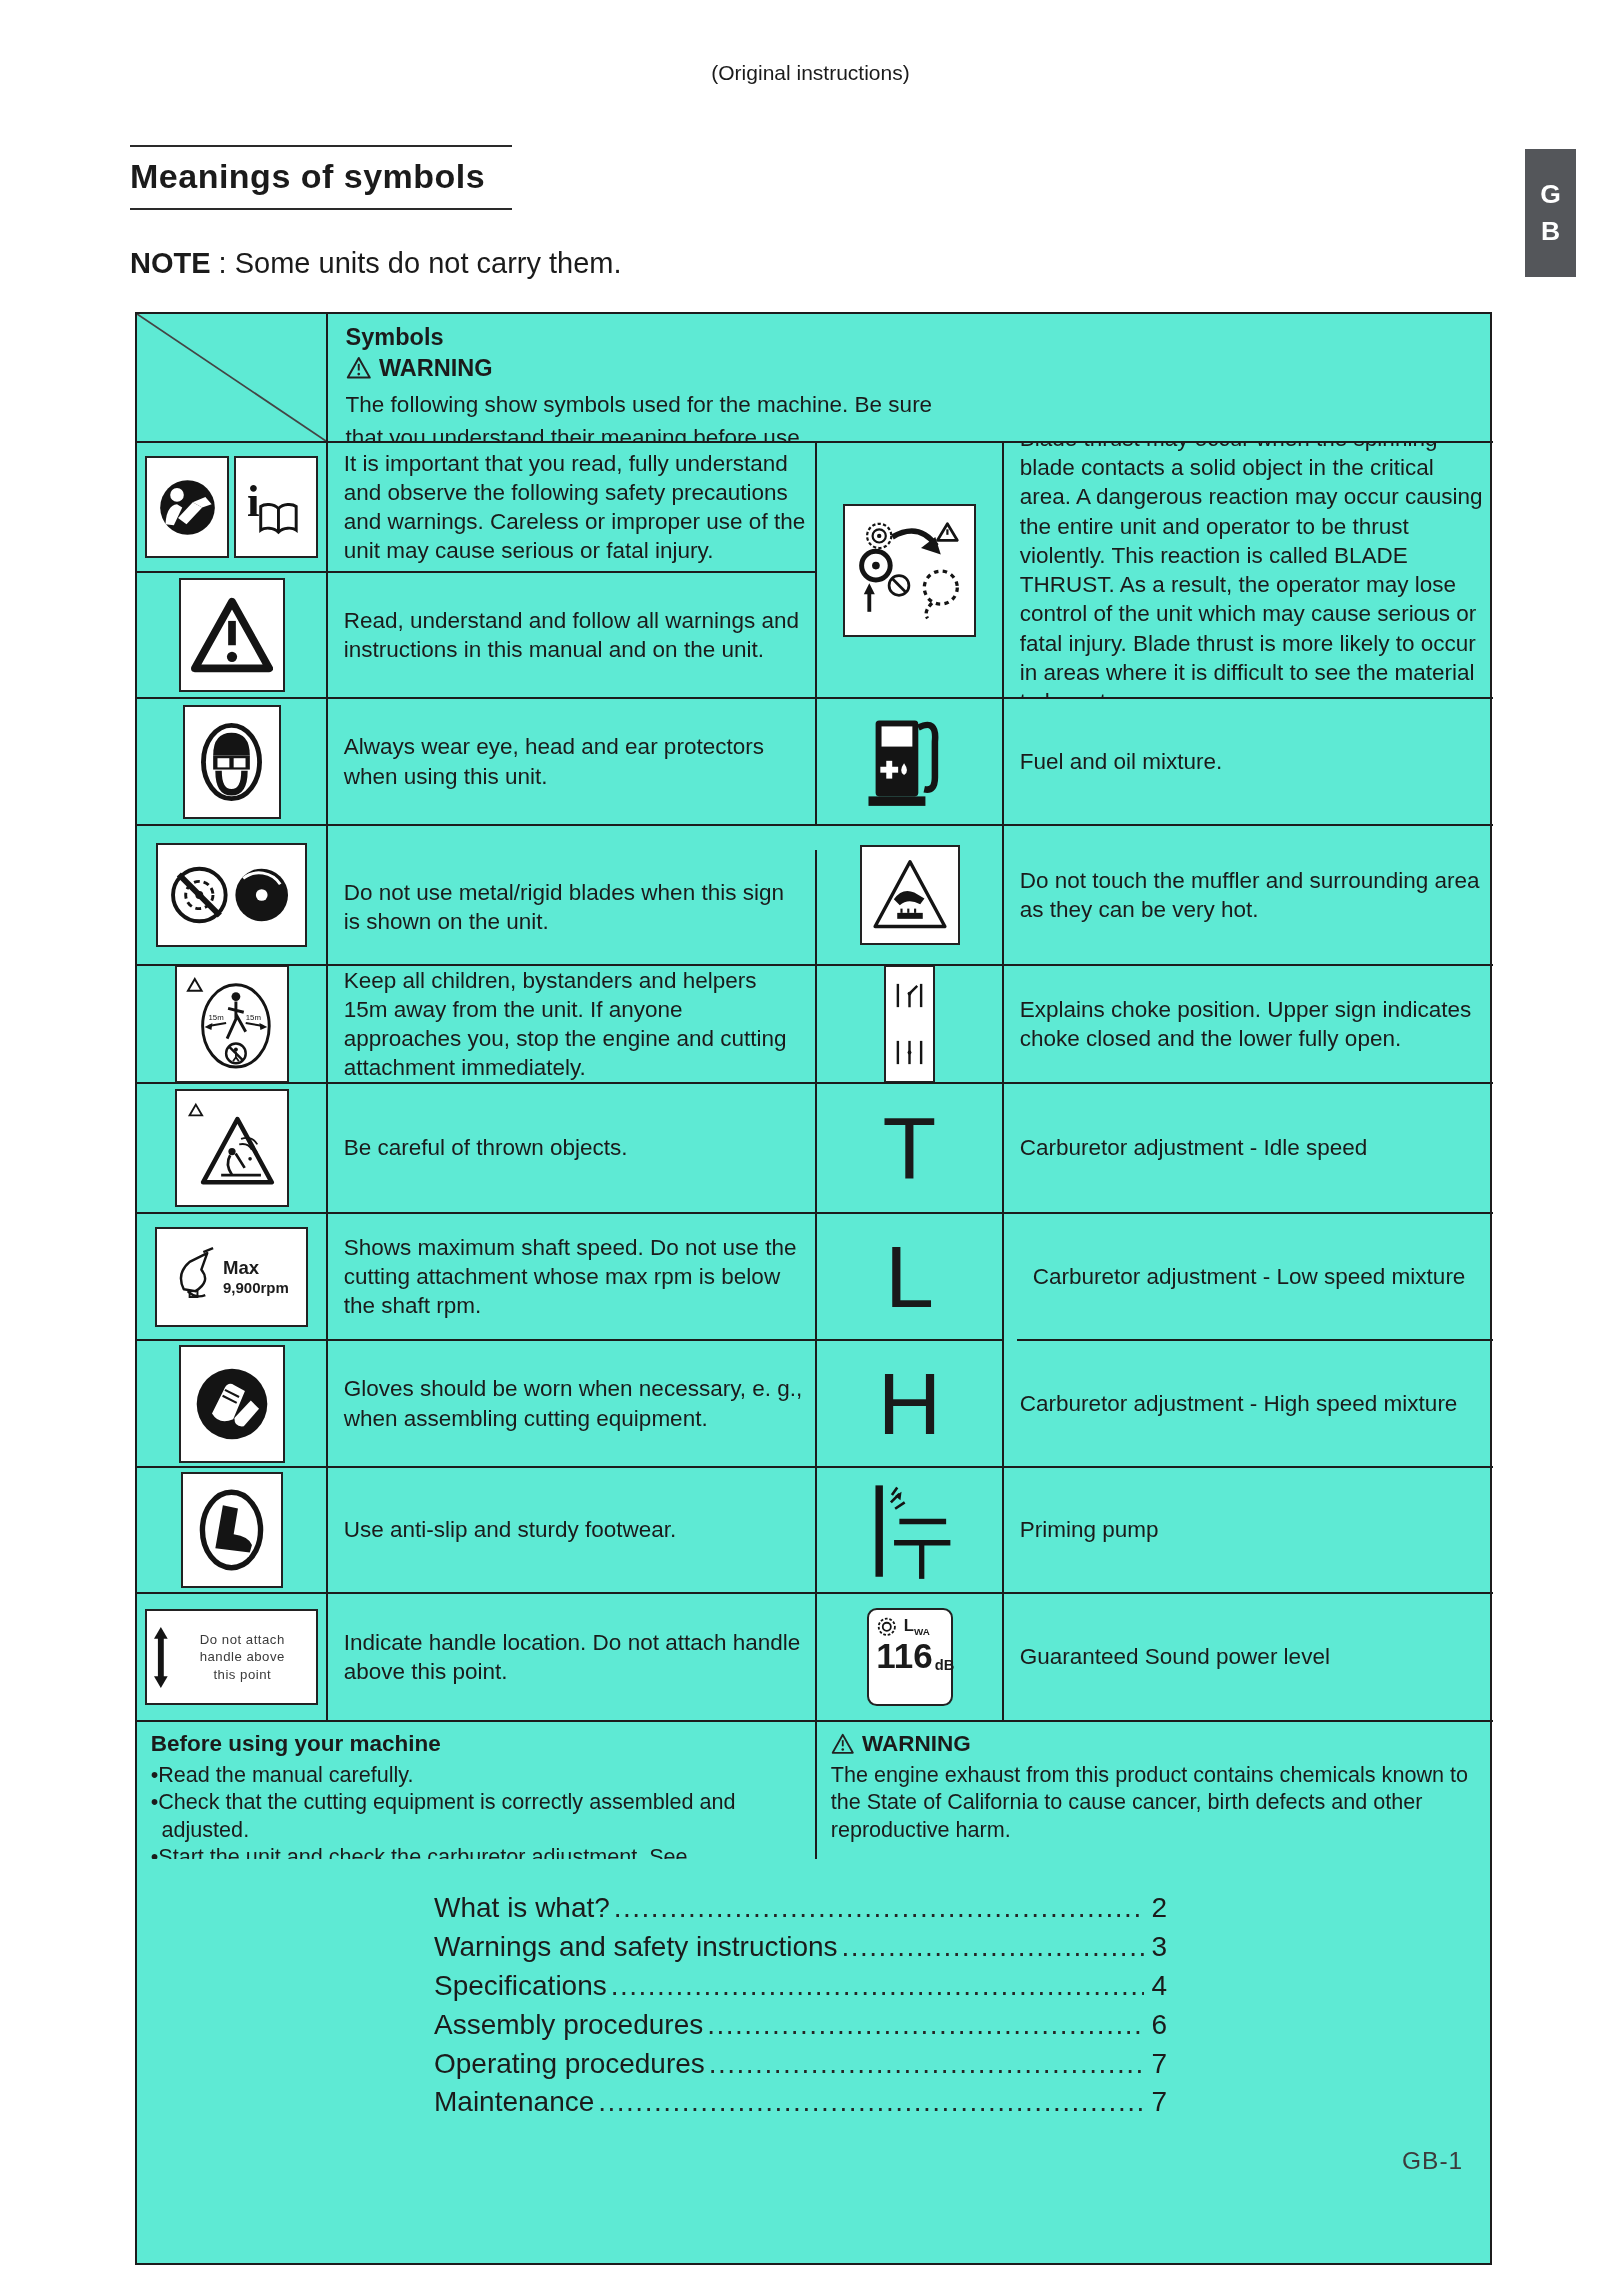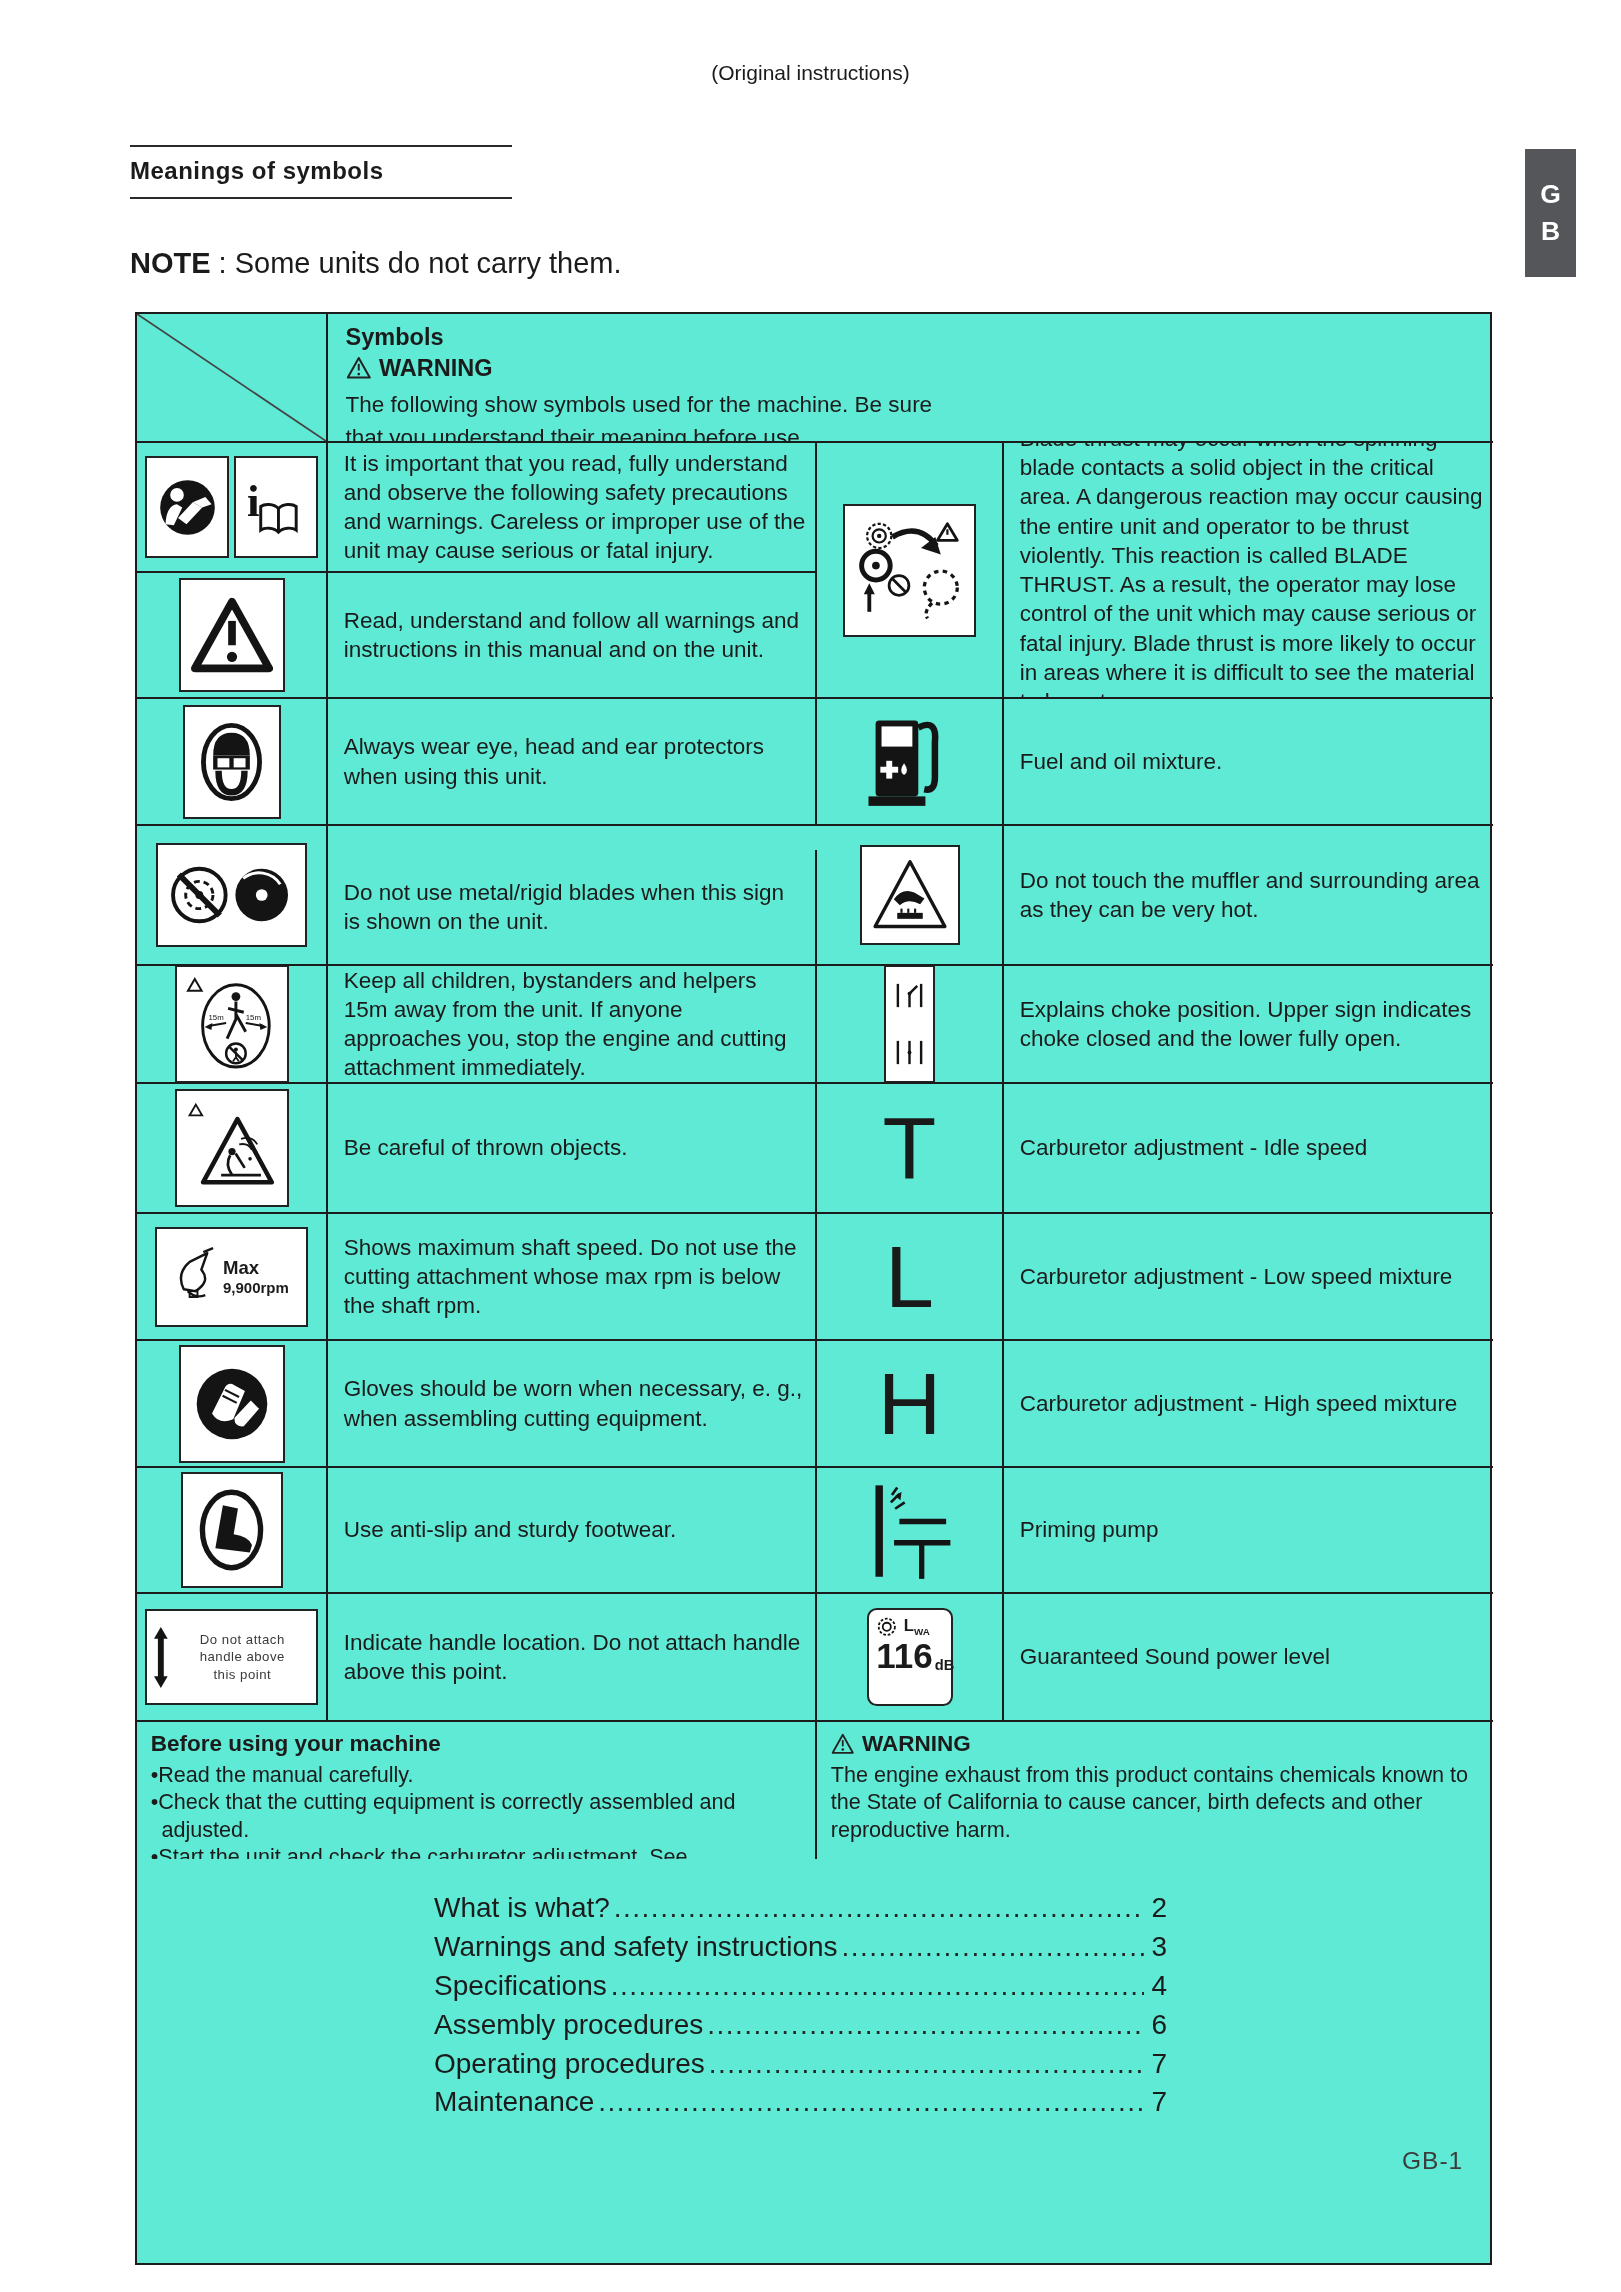--- a/index.html
+++ b/index.html
@@ -4,21 +4,21 @@
 <style>
   html,body{margin:0;padding:0;background:#e8e8e8;}
   .page{
     position:relative;width:1621px;height:2293px;background:#ffffff;
     font-family:"Liberation Sans", sans-serif;color:#1b1b1b;overflow:hidden;
   }
   
   .orig-note{position:absolute;top:61px;left:0;width:100%;text-align:center;font-size:21px;}
   .heading-block{position:absolute;left:130px;top:145px;width:382px;
     border-top:2.9px solid #2a2a2a;border-bottom:2.9px solid #2a2a2a;padding:9.8px 0 11.8px 0;}
-  .heading-block h1{margin:0;font-size:24px;font-weight:bold;letter-spacing:0.5px;}
+  .heading-block h1{margin:0;font-size:34px;font-weight:bold;letter-spacing:0.5px;}
   .note-line{position:absolute;left:130px;top:247px;font-size:29px;}
   .note-line .nb{font-weight:bold;}
   .gb-tab{position:absolute;left:1525px;top:149px;width:51px;height:128px;background:#54565a;
     color:#fff;display:flex;flex-direction:column;align-items:center;justify-content:center;
     font-size:26.5px;font-weight:bold;line-height:1.25;gap:3.9px;}
   
   .sym-table{
     position:absolute;left:135px;top:312px;width:1357px;height:1953px;
     display:grid;box-sizing:border-box;
     grid-template-columns:191px 489px 187px 489px;
@@ -289,21 +289,21 @@
         <div class="mx-txt">
           <div class="mx-1">Max</div>
           <div class="mx-2">9,900rpm</div>
         </div>
       </div>
     </div>
     <div class="cell text-cell b-r b-b" style="grid-column:2;grid-row:8;">Shows maximum shaft speed. Do not use the cutting attachment whose max rpm is below the shaft rpm.</div>
     <div class="cell icon-cell b-r b-b" style="grid-column:3;grid-row:8;">
       <div class="big-letter">L</div>
     </div>
-    <div class="cell text-cell b-b" style="grid-column:4;grid-row:8;">Carburetor adjustment - Low speed mixture</div>
+    <div class="cell text-cell b-b" style="grid-column:4;grid-row:8;margin-left:13px;">Carburetor adjustment - Low speed mixture</div>
 
     <div class="cell icon-cell b-r b-b" style="grid-column:1;grid-row:9;">
       <div class="framed" style="width:102px;height:114px;">
         <svg width="80" height="80" viewBox="0 0 68 68">
           <circle cx="34" cy="34" r="30" fill="#141414"></circle>
           <path d="M17 42 l11 -22 q3 -5 8 -2 l9 5 -10 24 q-12 5 -18 -5 z" fill="#fff"></path>
           <path d="M36 46 l14 -15 7 7 -13 15 q-8 1 -8 -7 z" fill="#fff"></path>
           <line x1="28" y1="22" x2="40" y2="28" stroke="#141414" stroke-width="1.8"></line>
           <line x1="26" y1="27" x2="38" y2="33" stroke="#141414" stroke-width="1.8"></line>
         </svg>

